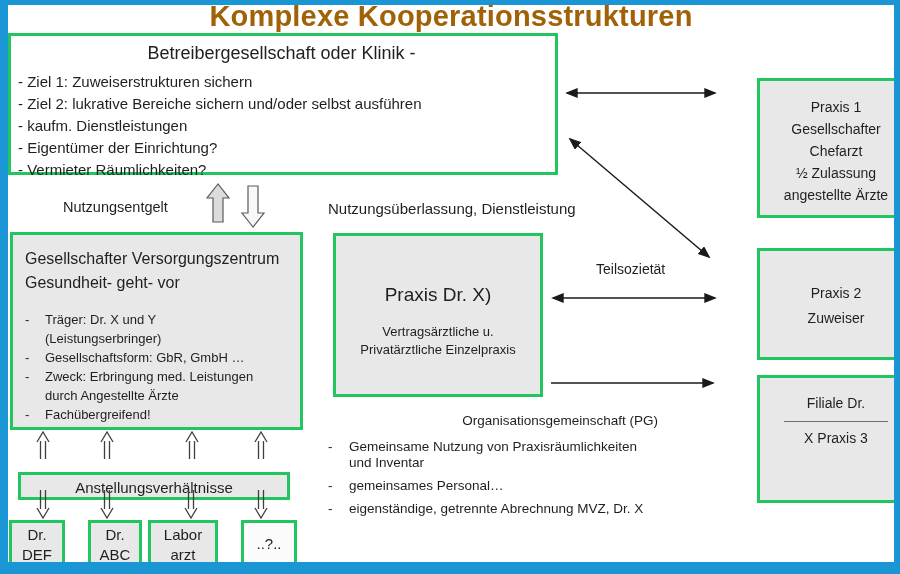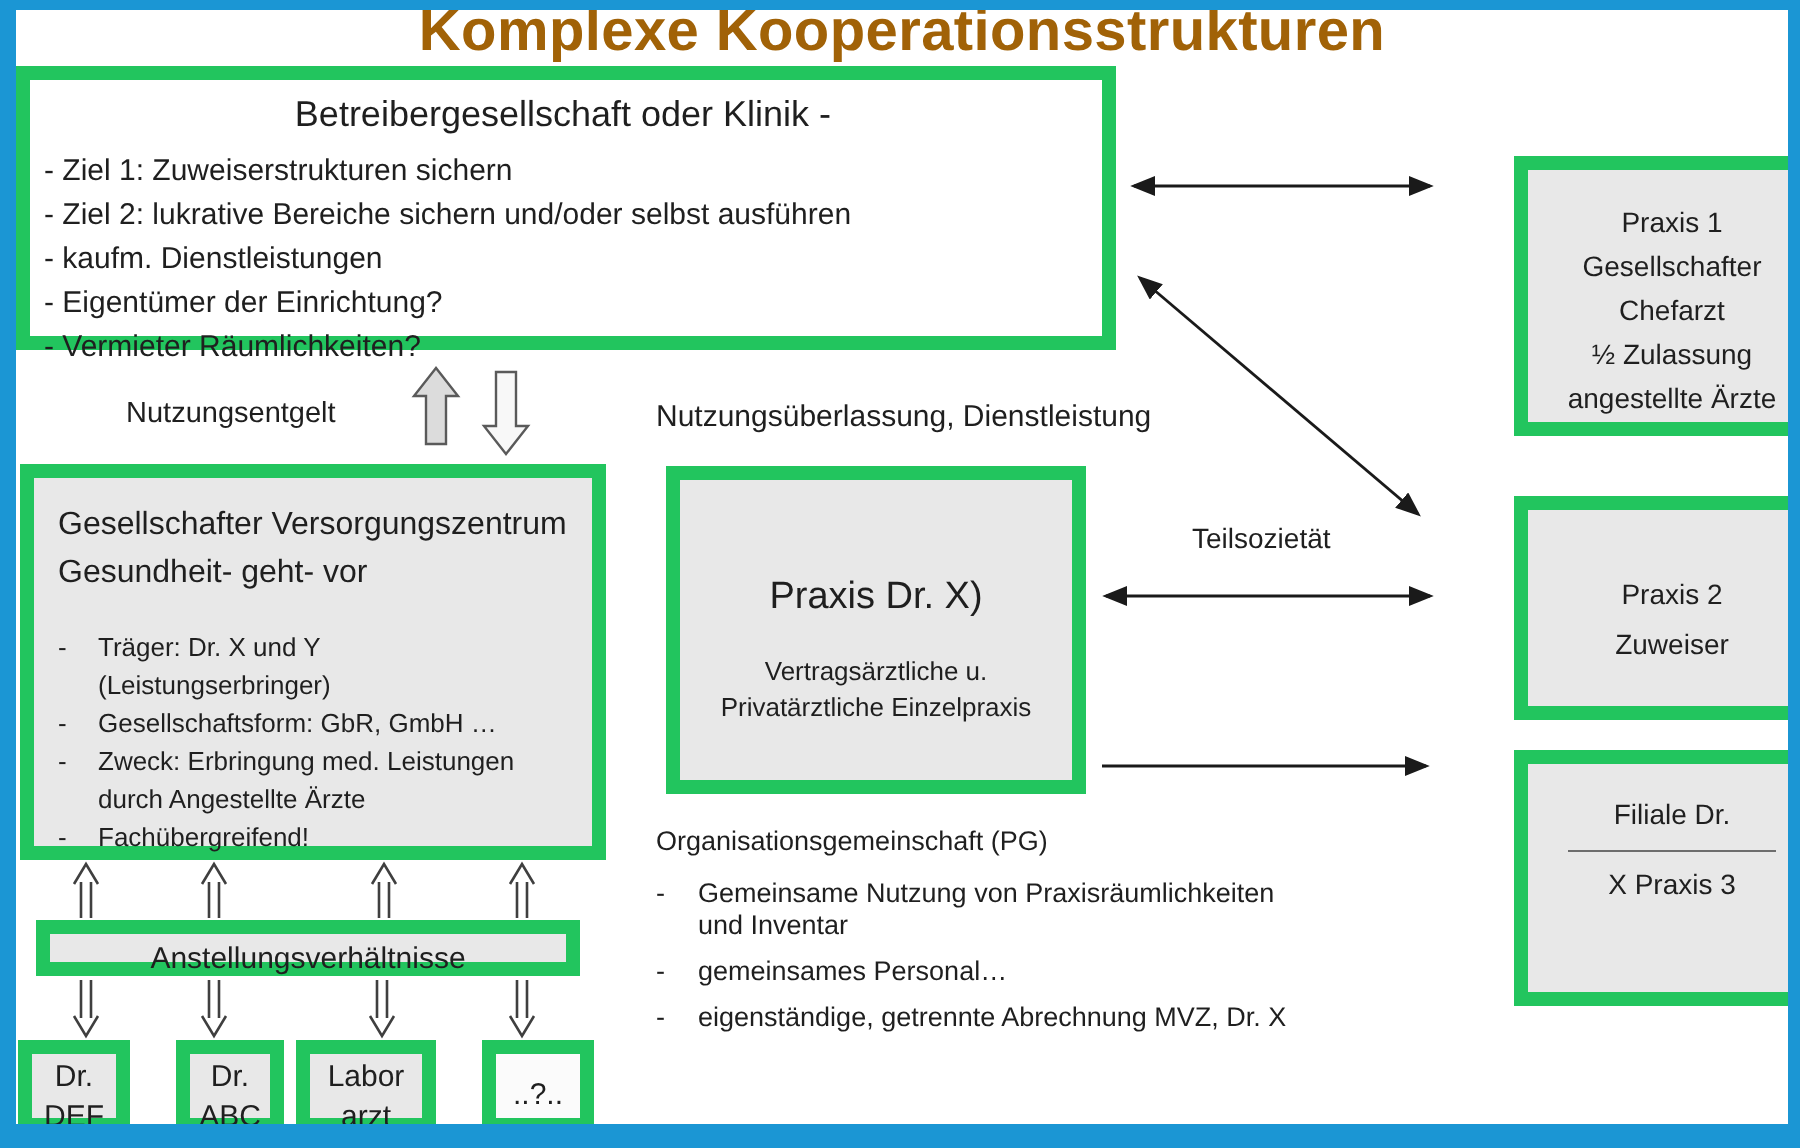--- a/index.html
+++ b/index.html
@@ -11,21 +11,21 @@
   .frame.top{left:0;top:0;width:900px;height:5px;}
   .frame.left{left:0;top:0;width:8px;height:574px;}
   .frame.right{left:894px;top:0;width:6px;height:574px;}
   .frame.bottom{left:0;top:562px;width:900px;height:12px;}
 
   .title{
     position:absolute;left:8px;right:6px;top:0px;text-align:center;
     font-size:29px;font-weight:600;letter-spacing:.2px;color:#a16207;z-index:3;
   }
 
-  .box{position:absolute;box-sizing:border-box;border:7px solid #22c55e;background:var(--boxfill,#e8e8e8);z-index:1;}
+  .box{position:absolute;box-sizing:border-box;border:3px solid #22c55e;background:var(--boxfill,#e8e8e8);z-index:1;}
   .whitebox{background:#ffffff;}
 
   .operator{left:8px;top:33px;width:550px;height:142px;padding:7px 10px 0 7px;}
   .operator .hd{text-align:center;font-size:18px;margin-bottom:7px;}
   .operator .li{font-size:15px;line-height:22px;white-space:nowrap;}
 
   .flowlabel{position:absolute;font-size:14.5px;z-index:2;white-space:nowrap;}
 
   .mvz{left:10px;top:232px;width:293px;height:198px;padding:12px 8px 0 12px;}
   .mvz .hd{font-size:16px;line-height:24px;}
@@ -40,26 +40,26 @@
   .praxisx .s2{position:absolute;left:0;right:0;top:106px;text-align:center;font-size:13px;}
 
   .rbox{left:737px;width:158px;text-align:center;margin-left:20px;}
   .praxis1{top:78px;height:140px;padding-top:15px;font-size:14px;line-height:22px;}
   .praxis2{top:248px;height:112px;padding-top:30px;font-size:14px;line-height:25px;}
   .filiale{top:375px;height:128px;font-size:14px;}
   .filiale .l1{margin-top:17px;}
   .filiale .divider{width:104px;height:0;border-top:1px solid #6d6d6d;margin:10px auto 8px auto;}
 
   .orgsec{position:absolute;left:328px;top:413px;width:330px;z-index:2;}
-  .orgsec .hd{font-size:13.5px;margin-bottom:11px;}
+  .orgsec .hd{font-size:13.5px;margin-bottom:11px;text-align:right;}
   .orgsec .row{display:flex;font-size:13.5px;line-height:16px;margin-bottom:7px;}
   .orgsec .dash{width:21px;flex:0 0 21px;}
   .orgsec .row.sp{margin-top:7px;}
 
-  .anst{left:18px;top:460px;width:272px;height:28px;text-align:center;font-size:15px;line-height:26px;}
+  .anst{left:18px;top:472px;width:272px;height:28px;text-align:center;font-size:15px;line-height:26px;}
 
   .emp{top:520px;height:46px;text-align:center;font-size:15px;line-height:20px;padding-top:2px;}
   .emp1{left:9px;width:56px;}
   .emp2{left:88px;width:54px;}
   .emp3{left:148px;width:70px;}
   .emp4{left:241px;width:56px;background:#fbfbfb;padding-top:11px;}
 
   svg.arrows{position:absolute;left:0;top:0;z-index:2;pointer-events:none;}
   .aline{stroke:#1a1a1a;stroke-width:1.4;}
   .openarrow{stroke:#3f3f3f;stroke-width:1.3;fill:none;}

